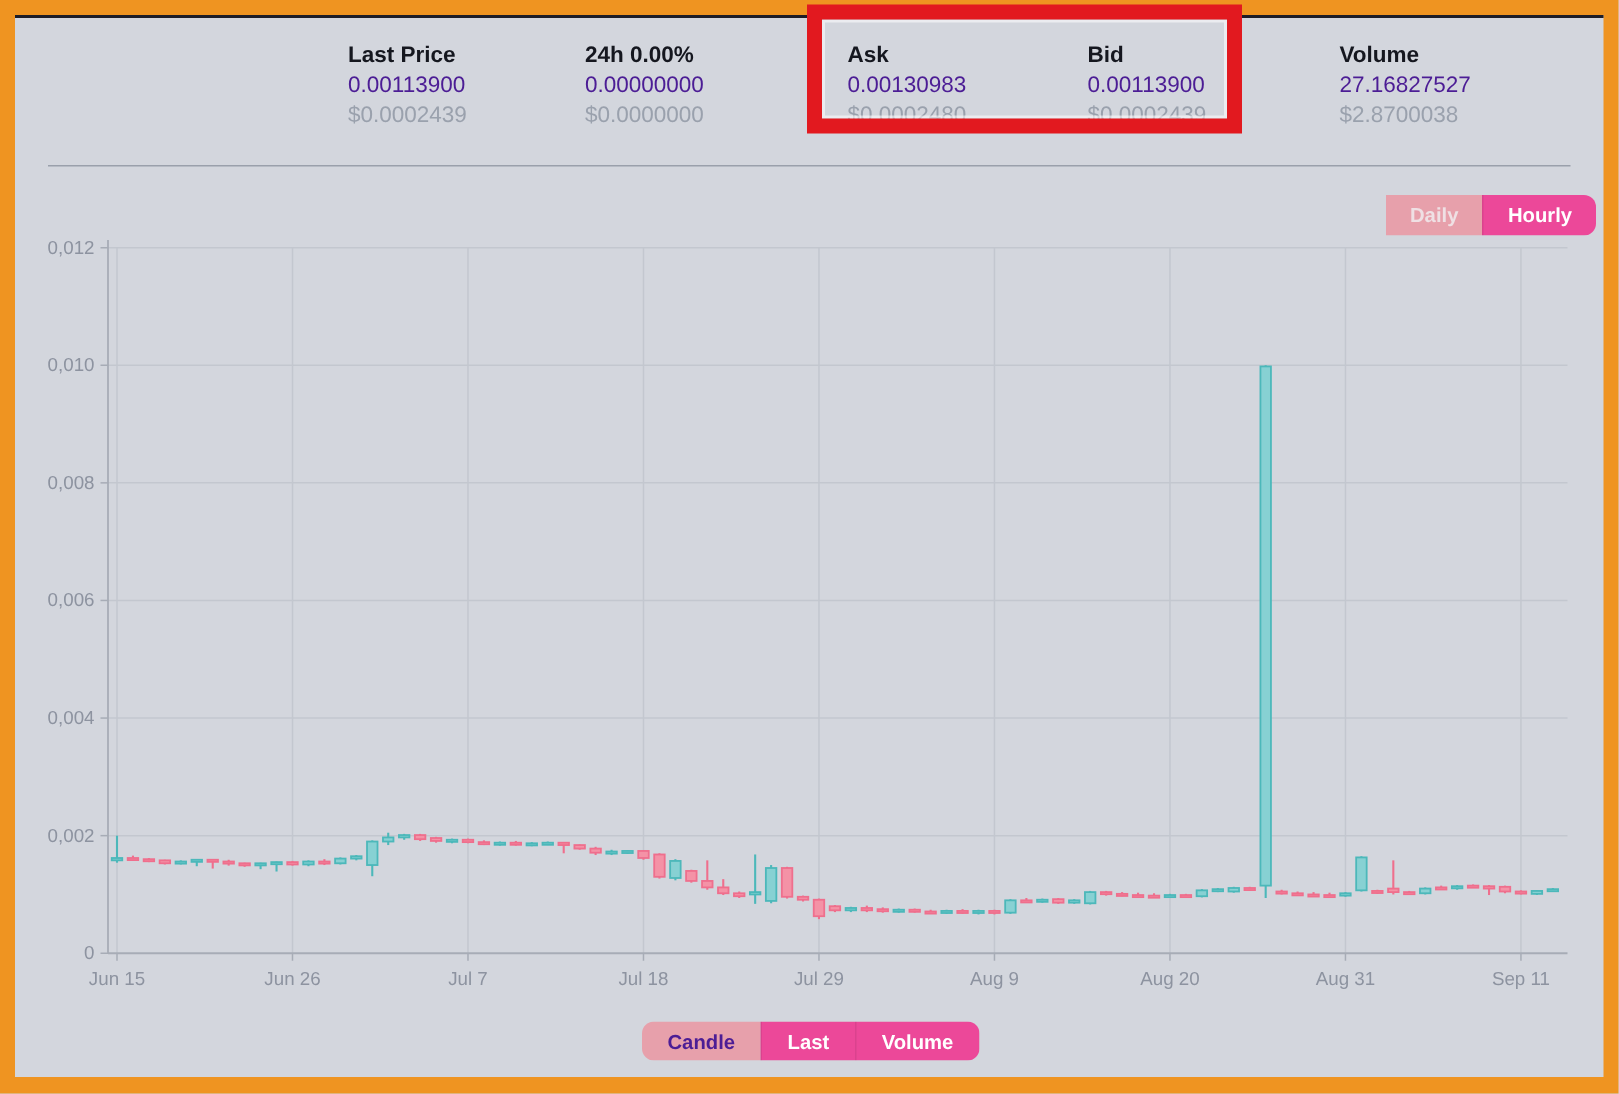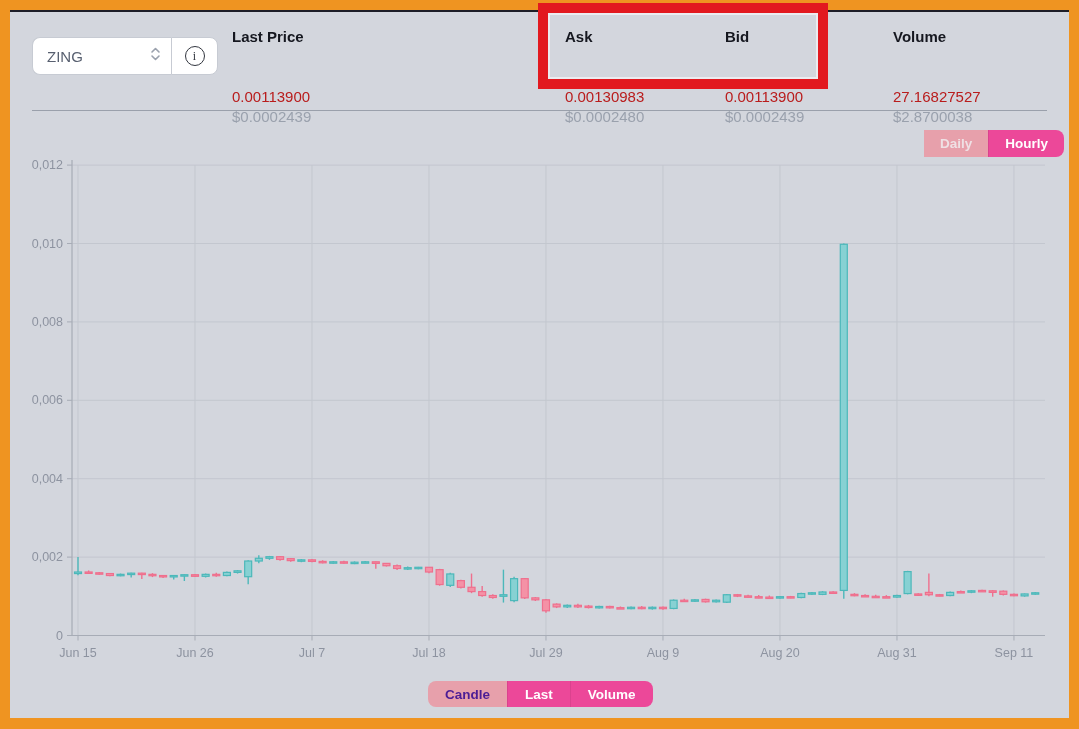--- a/index.html
+++ b/index.html
@@ -30,21 +30,21 @@
   }
   .info-circle {
     width:20px; height:20px; border:1.4px solid #32363f; border-radius:50%;
     display:flex; align-items:center; justify-content:center;
     font-size:12px; color:#32363f; font-family:"Liberation Serif", serif;
   }
 
   
   .stat { position:absolute; top:18px; display:flex; flex-direction:column; }
   .stat .lbl { font-size:15px; font-weight:bold; color:#15171f; line-height:18px; margin-bottom:2px; }
-  .stat .val { font-size:15px; color:#b91c1c; line-height:18px; margin-bottom:2px;margin-top:40px; }
+  .stat .val { font-size:15px; color:#4c1d95; line-height:18px; margin-bottom:2px; }
   .stat .usd { font-size:15px; color:#9aa1ad; line-height:18px; }
 
   .divider { position:absolute; left:22px; top:100px; width:1015px; height:1px; background:#9aa0ab; }
 
   
   .annotation-box {
     position:absolute; left:538px; top:3px; width:290px; height:86px;
     border:10px solid #e2191f; z-index:10;
     box-shadow: inset 0 0 0 2px rgba(255,255,255,0.55);
   }
@@ -66,39 +66,30 @@
 
   .chart-wrap { position:absolute; left:0; top:130px; width:1059px; height:540px; }
   svg text { font-family:"Liberation Sans", sans-serif; }
 </style>
 </head>
 <body>
 
 <div class="content">
   <div class="accent-line"></div>
 
-  <div class="pair-group">
-    <div class="pair-select">
-      <span class="val">ZING</span>
-      <span>
-        <svg width="11" height="16" viewBox="0 0 11 16">
-          <polyline points="2,6 5.5,2.5 9,6" fill="none" stroke="#9aa1ad" stroke-width="1.6" stroke-linecap="round" stroke-linejoin="round"></polyline>
-          <polyline points="2,10 5.5,13.5 9,10" fill="none" stroke="#9aa1ad" stroke-width="1.6" stroke-linecap="round" stroke-linejoin="round"></polyline>
-        </svg>
-      </span>
-    </div>
-    <div class="info-btn">
-      <span class="info-circle">i</span>
-    </div>
-  </div>
 
   <div class="stat" style="left:222px">
     <span class="lbl">Last Price</span>
     <span class="val">0.00113900</span>
     <span class="usd">$0.0002439</span>
+  </div>
+  <div class="stat" style="left:380px">
+    <span class="lbl">24h 0.00%</span>
+    <span class="val">0.00000000</span>
+    <span class="usd">$0.0000000</span>
   </div>
   <div class="stat" style="left:555px">
     <span class="lbl">Ask</span>
     <span class="val">0.00130983</span>
     <span class="usd">$0.0002480</span>
   </div>
   <div class="stat" style="left:715px">
     <span class="lbl">Bid</span>
     <span class="val">0.00113900</span>
     <span class="usd">$0.0002439</span>

